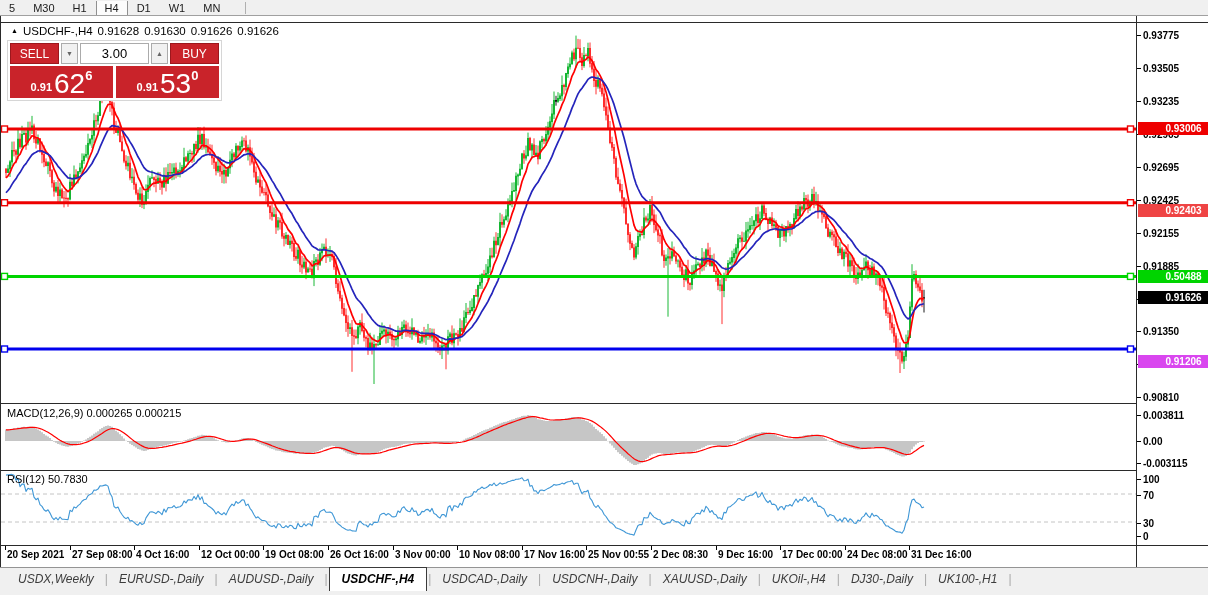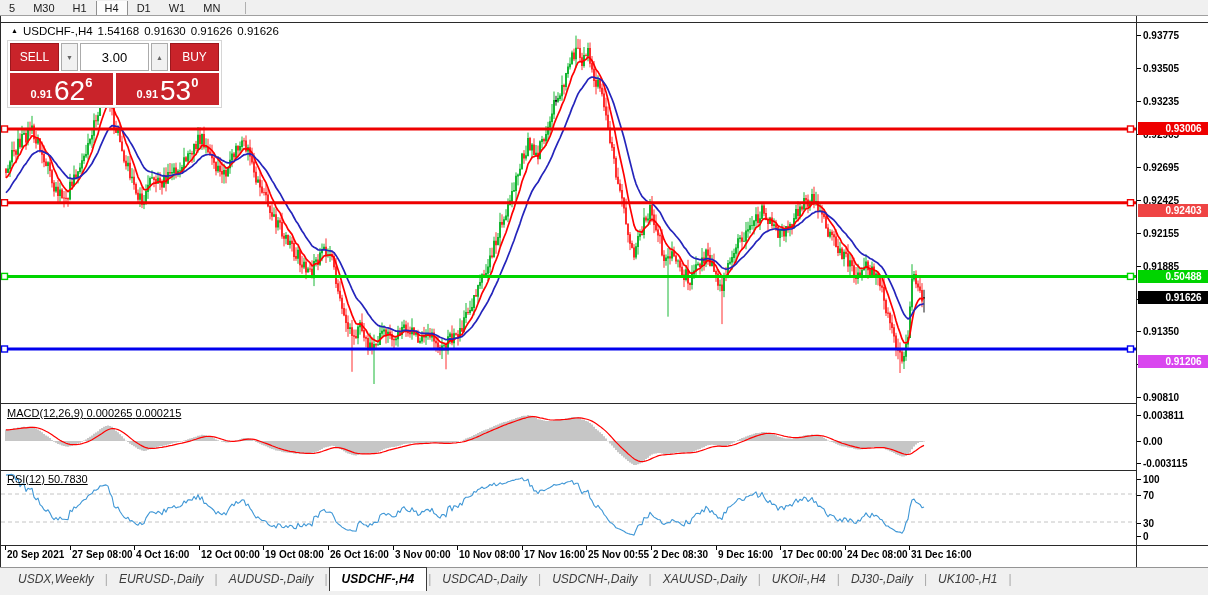--- a/index.html
+++ b/index.html
@@ -14,35 +14,35 @@
   .tbsep{width:1px;height:12px;background:#b0b0b0;margin-left:16px;}
   
   .frame{position:absolute;background:#2a2a2a;z-index:6;}
   
   .chart-title{position:absolute;left:11px;top:25px;font-size:11.5px;color:#000;z-index:20;
                display:flex;align-items:center;gap:5px;white-space:nowrap;}
   .chart-title .tri{font-size:7px;position:relative;top:-1px;}
   
   .trade{position:absolute;left:7px;top:40px;width:215px;z-index:25;background:#fff;
          border:1px solid #d6d6d6;padding:2px;box-sizing:border-box;}
-  .trow1{display:flex;gap:2px;height:28px;}
+  .trow1{display:flex;gap:2px;height:21px;}
   .tbtn{background:#c9232a;border:1px solid #9d171d;color:#fff;font-size:12px;flex:0 0 47px;
         display:flex;align-items:center;justify-content:center;cursor:pointer;}
   .spin{flex:0 0 15px;background:#f1f1f1;border:1px solid #ababab;color:#666;font-size:7px;
         display:flex;align-items:center;justify-content:center;cursor:pointer;}
   .vol{flex:1;border:1px solid #ababab;font-size:13px;text-align:center;
        font-family:"Liberation Sans",sans-serif;color:#000;min-width:0;background:#fff;}
   .trow2{display:flex;gap:3px;margin-top:2px;height:32px;}
   .pblock{flex:1;background:#c9232a;color:#fff;display:flex;align-items:flex-end;
           justify-content:center;cursor:pointer;padding-bottom:1px;}
   .psmall{font-size:11px;font-weight:700;line-height:11px;margin:0 2px 4px 0;}
   .pbig{font-size:28px;line-height:26px;font-weight:400;}
   .psup{font-size:13px;line-height:13px;align-self:flex-start;margin-top:3px;font-weight:700;}
   
-  .indlabel{position:absolute;left:7px;font-size:11px;color:#000;z-index:12;white-space:nowrap;text-decoration:underline;}
+  .indlabel{position:absolute;left:7px;font-size:11px;color:#000;z-index:12;white-space:nowrap;}
   
   .ptick{position:absolute;left:1143px;font-size:10px;font-weight:700;color:#000;z-index:8;white-space:nowrap;}
   .pdash{position:absolute;left:1137px;width:4px;height:1px;background:#000;z-index:8;}
   .badge{position:absolute;left:1138px;width:91px;height:13px;color:#fff;font-size:10px;font-weight:700;
          text-align:center;line-height:13px;z-index:9;}
   
   .tlabel{position:absolute;top:549px;font-size:10px;font-weight:700;color:#000;white-space:nowrap;z-index:8;}
   .ttick{position:absolute;top:546px;width:1px;height:4px;background:#000;z-index:8;}
   
   .tabbar{position:absolute;left:0;top:567px;width:1208px;height:24px;background:#f0f0f0;
@@ -107,21 +107,21 @@
     </svg>
   <svg id="svg-rsi" style="top:471px;" width="1136" height="74" viewBox="0 471 1136 74">
       <line x1="1" y1="494.0" x2="1136" y2="494.0" stroke="#c4c4c4" stroke-width="1" stroke-dasharray="4 3"></line>
       <line x1="1" y1="522.0" x2="1136" y2="522.0" stroke="#c4c4c4" stroke-width="1" stroke-dasharray="4 3"></line>
       <polyline points="6,475.1 8,474.8 10,474.5 12,474.4 14,475.2 16,480.3 18,478.3 20,486.7 22,484.1 24,484.0 26,491.4 28,488.2 30,489.2 32,488.2 34,497.2 36,499.7 38,498.2 40,504.6 42,506.4 44,509.7 46,511.2 48,509.8 50,513.1 52,517.3 54,519.7 56,517.6 58,520.0 60,517.0 62,519.2 64,519.3 66,519.5 68,519.6 70,510.3 72,511.6 74,506.9 76,508.0 78,505.6 80,504.1 82,501.3 84,499.8 86,499.2 88,495.7 90,494.4 92,493.5 94,490.0 96,490.2 98,489.1 100,485.9 102,486.0 104,485.4 106,484.9 108,486.1 110,493.3 112,496.7 114,506.5 116,508.1 118,507.1 120,511.5 122,514.5 124,517.3 126,518.6 128,517.3 130,521.0 132,520.6 134,522.3 136,524.2 138,525.3 140,522.4 142,524.6 144,523.6 146,517.9 148,514.9 150,512.0 152,511.7 154,512.4 156,513.7 158,511.3 160,512.5 162,514.7 164,509.0 166,512.1 168,507.6 170,507.8 172,507.5 174,505.6 176,508.0 178,507.1 180,506.8 182,505.3 184,501.0 186,502.9 188,499.9 190,499.9 192,500.2 194,496.4 196,499.3 198,494.8 200,499.7 202,496.8 204,503.4 206,503.4 208,505.7 210,507.0 212,508.5 214,510.5 216,514.0 218,511.5 220,513.6 222,514.7 224,512.6 226,514.9 228,510.4 230,506.8 232,504.1 234,505.7 236,501.4 238,503.4 240,502.0 242,499.9 244,500.0 246,505.6 248,504.1 250,508.3 252,510.9 254,514.8 256,518.0 258,516.8 260,518.9 262,520.5 264,520.5 266,521.2 268,524.3 270,525.7 272,526.5 274,525.4 276,528.0 278,523.8 280,524.2 282,527.2 284,527.6 286,525.6 288,527.5 290,525.2 292,525.8 294,528.4 296,528.8 298,523.3 300,526.4 302,526.8 304,523.7 306,525.8 308,523.9 310,524.0 312,526.0 314,516.7 316,516.0 318,517.4 320,511.8 322,510.4 324,509.4 326,512.3 328,512.2 330,512.0 332,512.9 334,517.0 336,521.9 338,523.7 340,525.2 342,527.1 344,528.3 346,529.4 348,530.3 350,529.7 352,530.9 354,531.0 356,531.3 358,523.6 360,521.1 362,523.1 364,524.7 366,525.0 368,527.0 370,523.7 372,525.1 374,522.3 376,522.4 378,522.2 380,515.1 382,513.8 384,513.2 386,515.2 388,513.6 390,514.6 392,516.7 394,516.9 396,516.2 398,510.9 400,512.5 402,508.1 404,506.7 406,509.7 408,511.2 410,511.8 412,507.8 414,511.6 416,510.9 418,515.5 420,514.6 422,511.4 424,511.7 426,509.6 428,509.4 430,511.6 432,508.4 434,513.5 436,514.4 438,516.8 440,518.1 442,514.6 444,514.5 446,516.9 448,507.3 450,505.7 452,510.9 454,505.8 456,506.1 458,507.5 460,503.2 462,505.1 464,499.0 466,497.2 468,497.2 470,496.5 472,495.4 474,491.6 476,492.3 478,489.4 480,488.7 482,487.0 484,488.6 486,487.8 488,486.5 490,484.5 492,485.4 494,483.0 496,485.8 498,484.7 500,482.8 502,484.1 504,483.5 506,483.0 508,481.7 510,481.3 512,480.4 514,480.4 516,479.2 518,479.1 520,478.7 522,477.8 524,480.7 526,480.5 528,479.2 530,486.3 532,485.6 534,491.0 536,490.7 538,493.7 540,490.4 542,490.0 544,490.8 546,489.6 548,488.4 550,487.5 552,486.3 554,484.5 556,485.1 558,484.7 560,484.4 562,483.1 564,484.0 566,482.5 568,481.8 570,481.5 572,480.5 574,484.4 576,483.2 578,483.3 580,489.3 582,493.7 584,491.5 586,491.8 588,490.3 590,498.1 592,500.7 594,505.3 596,507.5 598,505.3 600,508.4 602,510.3 604,514.3 606,516.5 608,519.6 610,522.4 612,523.3 614,525.2 616,527.8 618,528.6 620,529.3 622,530.2 624,531.2 626,532.7 628,533.5 630,534.1 632,534.5 634,535.1 636,530.0 638,525.5 640,524.5 642,524.6 644,517.5 646,518.0 648,517.6 650,512.3 652,514.8 654,517.1 656,518.3 658,519.5 660,519.7 662,523.5 664,524.5 666,523.2 668,522.6 670,522.8 672,519.5 674,520.6 676,521.9 678,521.8 680,523.3 682,525.1 684,526.1 686,520.2 688,523.4 690,523.7 692,518.1 694,516.5 696,513.5 698,513.2 700,514.1 702,509.8 704,511.9 706,506.3 708,508.5 710,512.4 712,510.5 714,513.9 716,514.7 718,518.1 720,517.8 722,519.5 724,512.4 726,512.9 728,507.3 730,506.8 732,505.1 734,503.6 736,501.7 738,498.8 740,498.6 742,500.4 744,500.3 746,496.9 748,496.5 750,495.3 752,495.3 754,493.7 756,491.9 758,497.4 760,496.1 762,492.4 764,497.0 766,500.5 768,502.6 770,500.5 772,504.5 774,504.1 776,505.5 778,510.3 780,507.1 782,506.5 784,509.7 786,505.4 788,506.1 790,504.5 792,506.1 794,502.3 796,499.0 798,502.3 800,499.3 802,500.5 804,497.0 806,498.0 808,501.5 810,499.9 812,497.5 814,502.4 816,501.6 818,506.4 820,506.1 822,507.7 824,509.0 826,513.8 828,516.7 830,514.4 832,515.3 834,516.1 836,519.4 838,521.2 840,518.9 842,521.8 844,517.9 846,518.4 848,522.0 850,518.8 852,520.3 854,522.9 856,523.6 858,520.1 860,521.2 862,517.4 864,516.1 866,512.9 868,515.9 870,517.6 872,513.2 874,516.3 876,515.3 878,516.5 880,519.2 882,519.7 884,523.2 886,525.9 888,526.0 890,527.8 892,528.7 894,530.0 896,531.6 898,531.9 900,532.1 902,533.2 904,530.0 906,522.5 908,519.1 910,507.0 912,500.0 914,499.1 916,502.3 918,503.3 920,504.4 922,507.8 924,506.9" fill="none" stroke="#3f97d6" stroke-width="1.1" stroke-linejoin="round"></polyline>
     </svg>
 
   <div class="chart-title">
     <span class="tri">▲</span>
     <span>USDCHF-,H4</span>
-    <span>1.54168</span>
+    <span>0.91628</span>
     <span>0.91630</span>
     <span>0.91626</span>
     <span>0.91626</span>
   </div>
 
   <div class="trade">
     <div class="trow1">
       <div class="tbtn">SELL</div>
       <div class="spin">▼</div>
       <input class="vol" value="3.00" style="">

